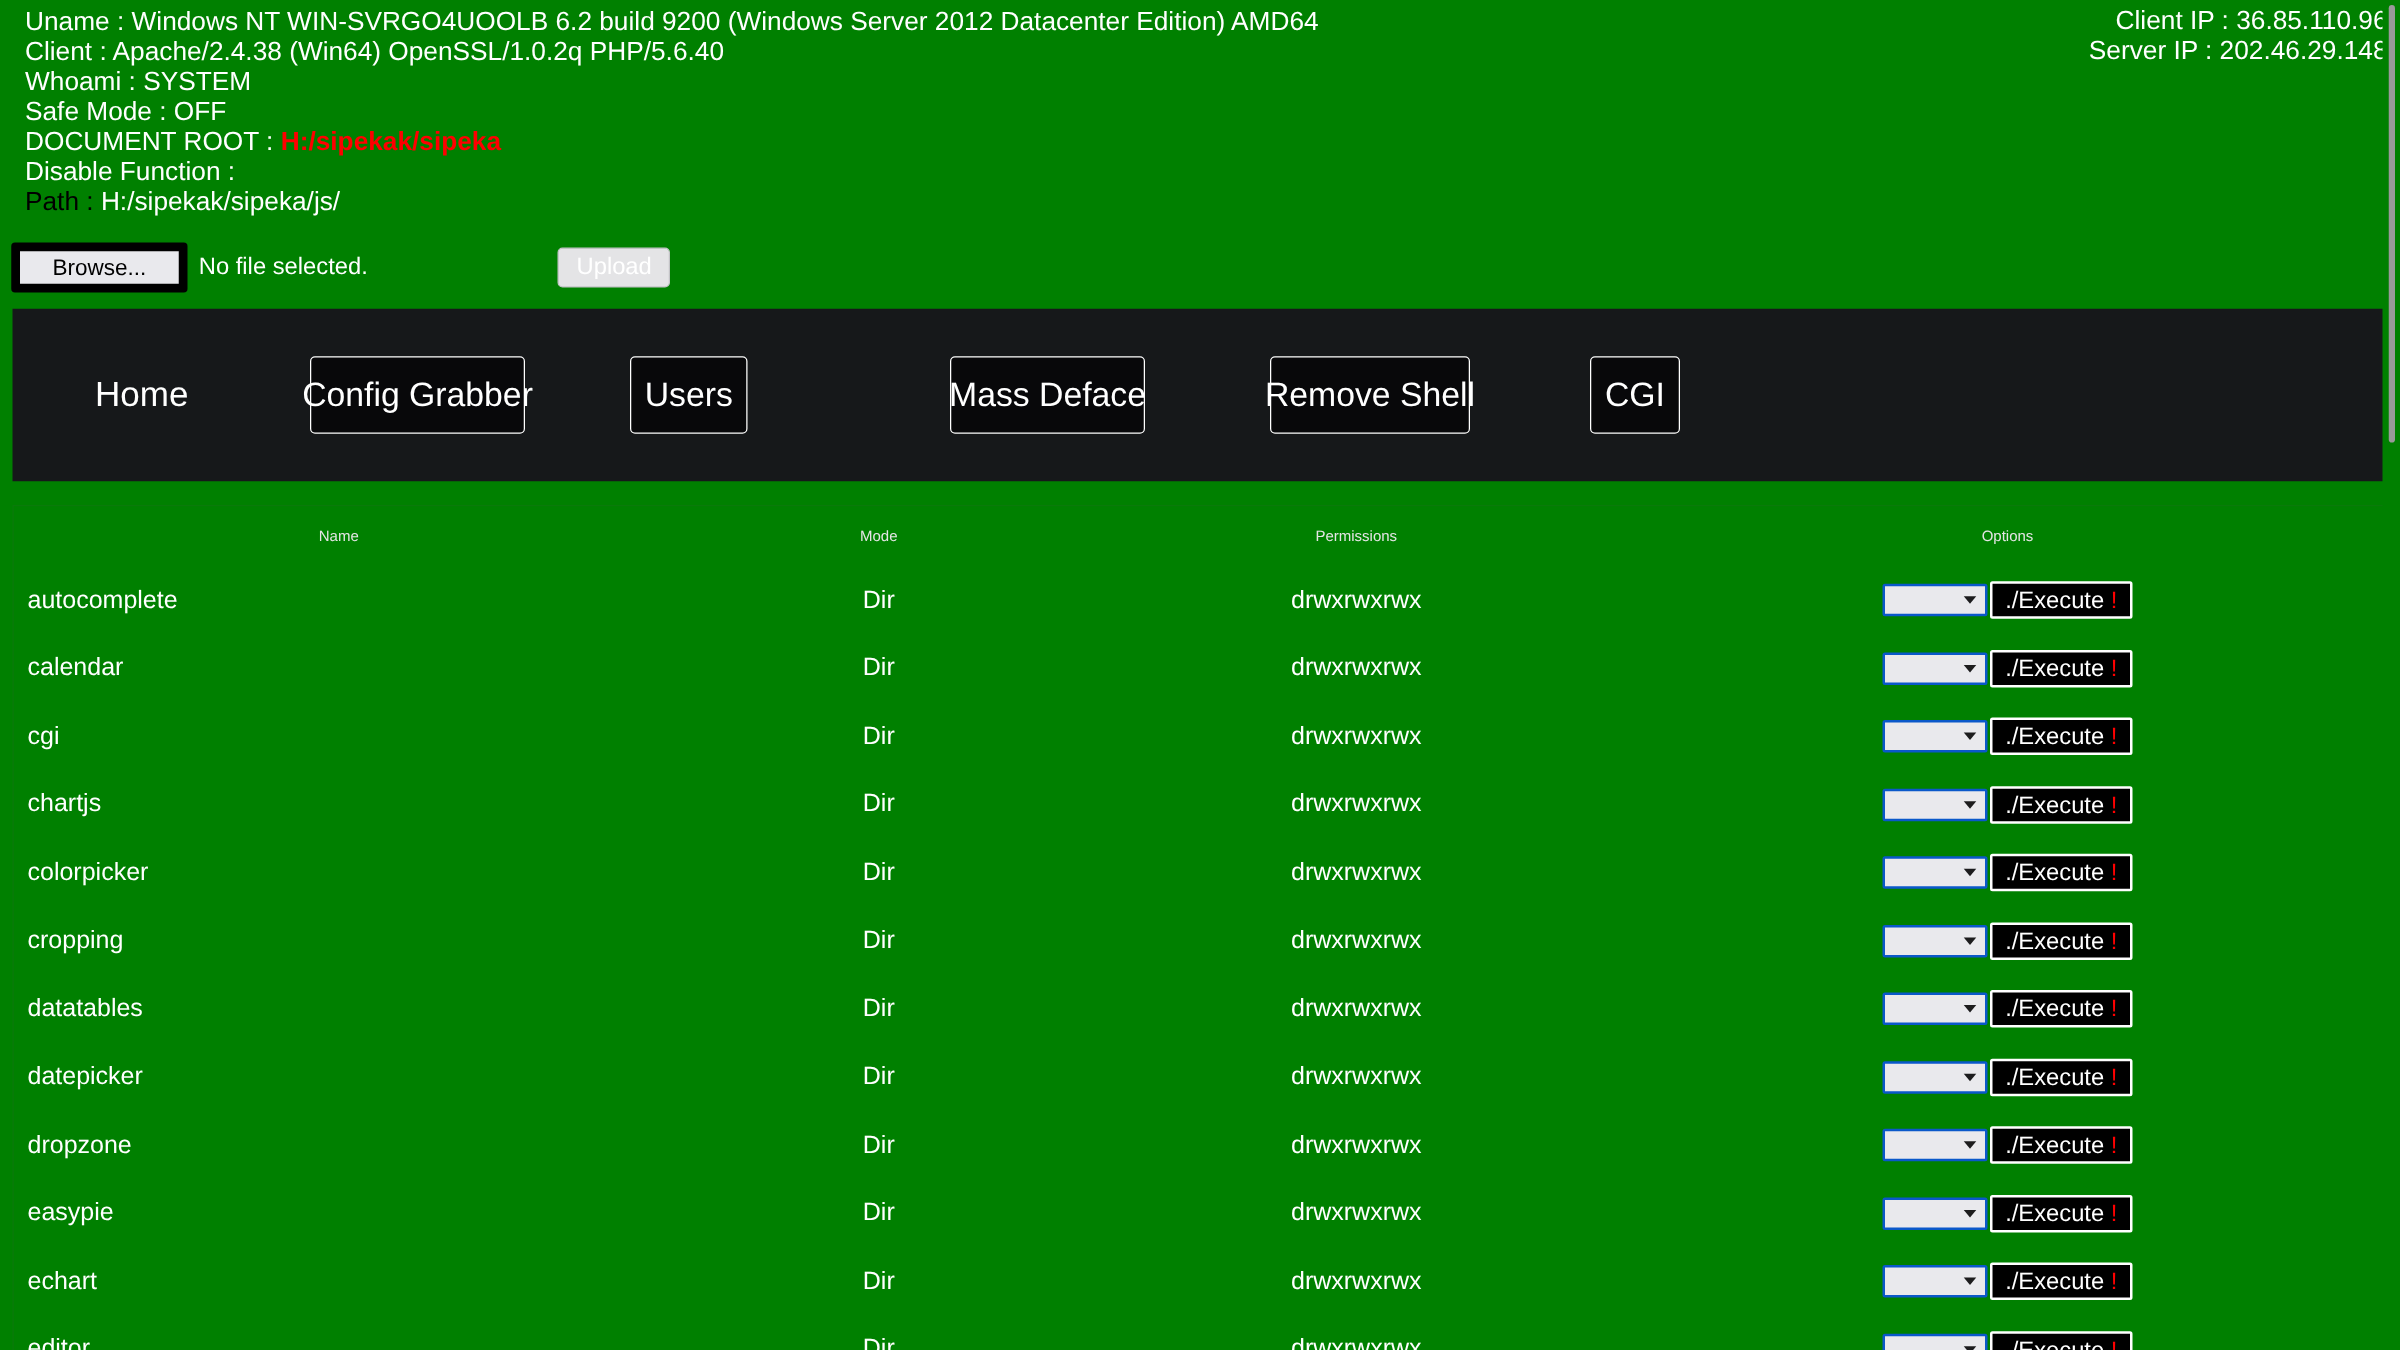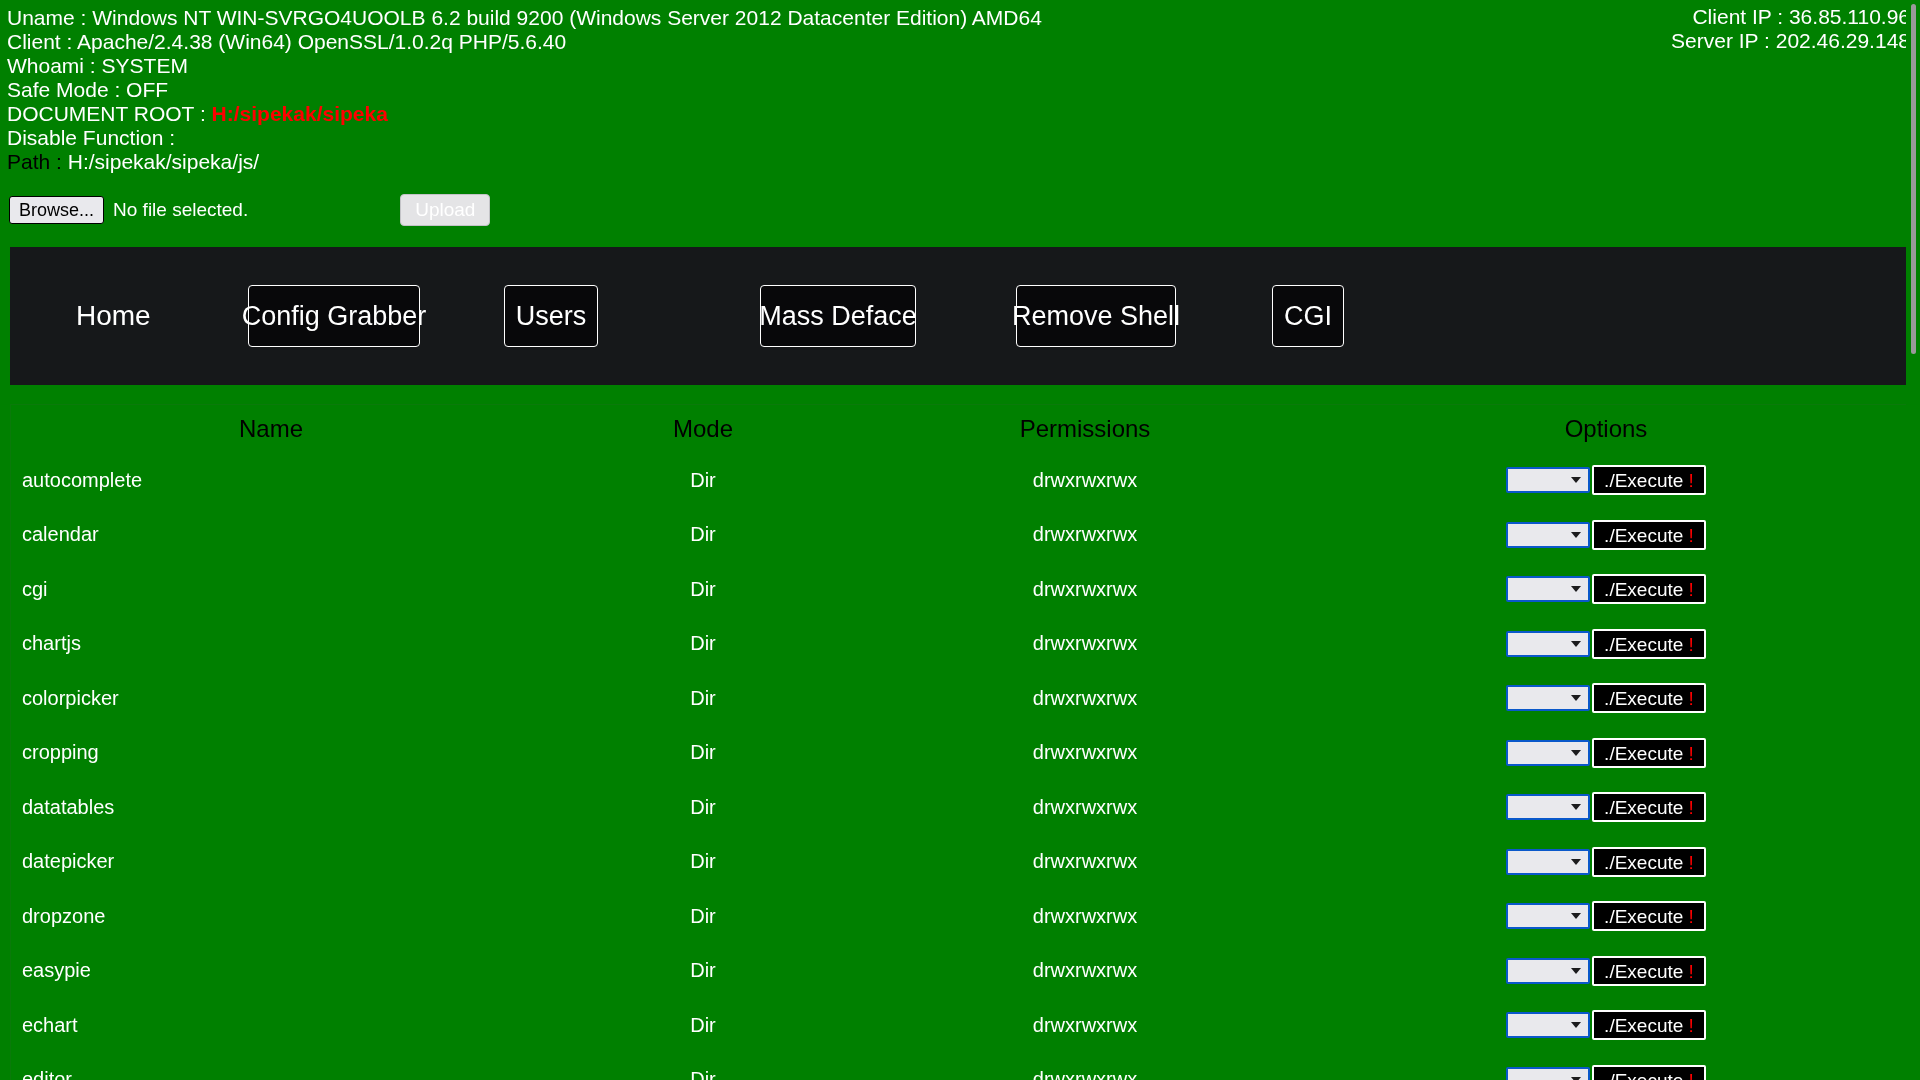--- a/index.html
+++ b/index.html
@@ -20,21 +20,21 @@
     background: #008000;
     box-sizing: border-box;
   }
 
   
   .info-header {
     position: absolute;
     left: 0;
     top: 0;
     width: 1920px;
-    padding: 6px 0 0 7px;
+    padding: 6px 0 0 20px;
     box-sizing: border-box;
   }
 
   .info-line {
     color: #ffffff;
     font-size: 21px;
     line-height: 24px;
     white-space: nowrap;
     font-family: "Liberation Sans", sans-serif;
   }
@@ -61,25 +61,25 @@
     position: absolute;
     left: 9px;
     top: 194px;
     display: flex;
     align-items: center;
   }
 
   .browse-btn {
     background: #e9e9ed;
     color: #000000;
-    border: 1px solid #000000;
+    border: 7px solid #000000;
     border-radius: 3px;
     font-size: 18px;
     font-family: "Liberation Sans", sans-serif;
-    padding: 2px 9px;
+    padding: 2px 26px;
     line-height: 22px;
     cursor: pointer;
   }
 
   .no-file-text {
     color: #ffffff;
     font-size: 19px;
     margin-left: 9px;
     white-space: nowrap;
   }
@@ -160,22 +160,22 @@
     overflow: hidden;
   }
 
   .file-table {
     width: 100%;
     border-collapse: collapse;
     table-layout: fixed;
   }
 
   .file-table th {
-    color: #000000;
-    font-size: 24px;
+    color: #e5e5e5;
+    font-size: 12px;
     font-weight: normal;
     height: 46px;
     vertical-align: middle;
   }
 
   .file-table td {
     color: #ffffff;
     font-size: 20px;
     height: 52.5px;
     vertical-align: middle;

